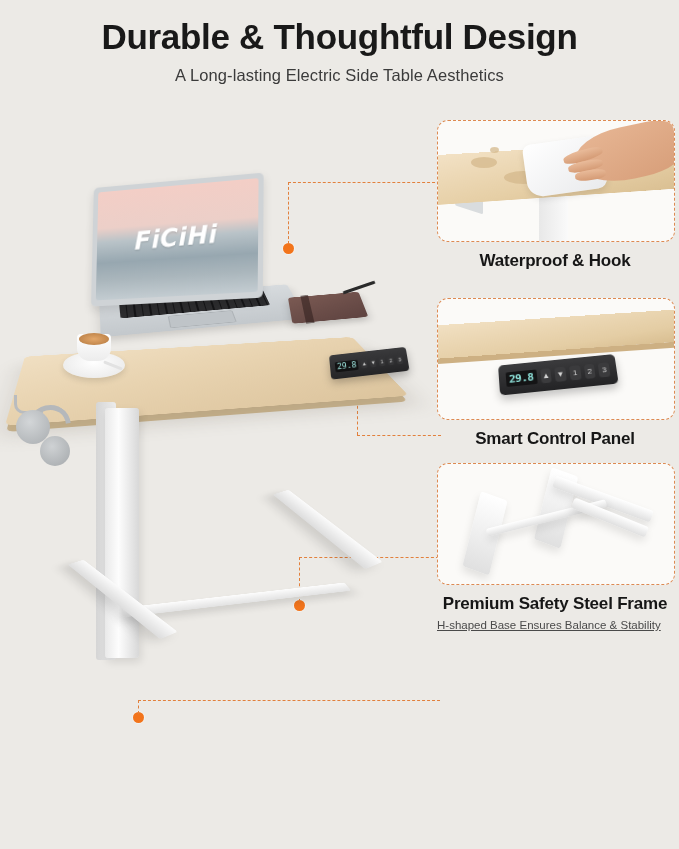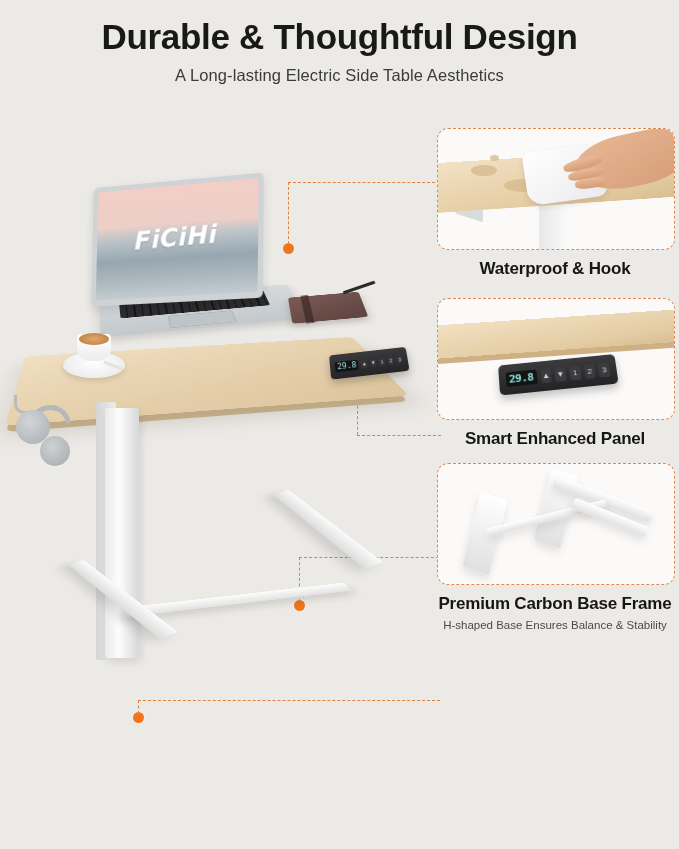--- a/index.html
+++ b/index.html
@@ -27,22 +27,22 @@
   .panel-frame{
     position:relative;width:100%;
     border:1.4px dashed #dd8a52;border-radius:11px;
     background:#fbfaf8;overflow:hidden;
   }
   .panel-cap{
     margin-top:9px;text-align:center;
     font-size:17px;font-weight:700;color:#161616;letter-spacing:-0.2px;
   }
   .panel-sub{
-    margin-top:4px;text-align:center;
-    font-size:11.5px;color:#4a4a4a;line-height:1.35;
+    margin-top:4px;
+    font-size:11.5px;color:#4a4a4a;line-height:1.35;text-decoration:underline;
   }
   .dot{
     position:absolute;width:11px;height:11px;border-radius:50%;
     background:#f2741b;box-shadow:0 0 0 1px rgba(255,255,255,.35);
   }
   .hline{position:absolute;height:0;border-top:1.5px dashed #e2803c;}
   .vline{position:absolute;width:0;border-left:1.5px dashed #e2803c;}
 
   
   .hero{position:absolute;left:0;top:180px;width:437px;height:620px;}
@@ -394,21 +394,21 @@
     <div class="foot-b"></div>
     <div class="foot-h"></div>
     <div class="foot-a"></div>
 
     <div class="hook"></div>
     <div class="hp-band"></div>
     <div class="hp-cup"></div>
     <div class="hp-cup2"></div>
   </div>
 
-  <div class="panel" style="top:128px;">
+  <div class="panel" style="top:120px;">
     <div class="panel-frame" style="height:120px;">
       <div class="wp-leg"></div>
       <div class="wp-hook"></div>
       <div class="wp-edge"></div>
       <div class="wp-top"></div>
       <span class="wp-drop" style="left:14%;top:30%;width:26px;height:11px;"></span>
       <span class="wp-drop" style="left:28%;top:42%;width:38px;height:13px;"></span>
       <span class="wp-drop" style="left:22%;top:22%;width:9px;height:6px;"></span>
       <span class="wp-drop" style="left:56%;top:48%;width:11px;height:8px;"></span>
       <span class="wp-drop" style="left:68%;top:40%;width:8px;height:6px;"></span>
@@ -427,29 +427,29 @@
       <div class="cp-top"></div>
       <div class="cp-box">
         <span class="cp-disp">29.8</span>
         <span class="cp-btn">▲</span>
         <span class="cp-btn">▼</span>
         <span class="cp-btn">1</span>
         <span class="cp-btn">2</span>
         <span class="cp-btn">3</span>
       </div>
     </div>
-    <div class="panel-cap">Smart Enhanced Panel</div>
+    <div class="panel-cap">Smart Control Panel</div>
   </div>
 
   <div class="panel" style="top:463px;">
     <div class="panel-frame" style="height:120px;">
       <span class="fr-bar" style="left:44%;top:6%;width:12%;height:62%;transform:perspective(500px) rotateZ(14deg) skewY(6deg);"></span>
       <span class="fr-bar" style="left:14%;top:26%;width:12%;height:64%;transform:perspective(500px) rotateZ(14deg) skewY(6deg);"></span>
       <span class="fr-bar" style="left:48%;top:24%;width:44%;height:10%;transform:rotate(20deg);"></span>
       <span class="fr-bar" style="left:20%;top:42%;width:52%;height:7%;transform:rotate(-14deg);"></span>
       <span class="fr-bar" style="left:56%;top:40%;width:34%;height:9%;transform:rotate(22deg);"></span>
     </div>
-    <div class="panel-cap">Premium Carbon Base Frame</div>
+    <div class="panel-cap">Premium Safety Steel Frame</div>
     <div class="panel-sub">H-shaped Base Ensures Balance &amp; Stability</div>
   </div>
 
 
 </div>
 
 </body></html>

